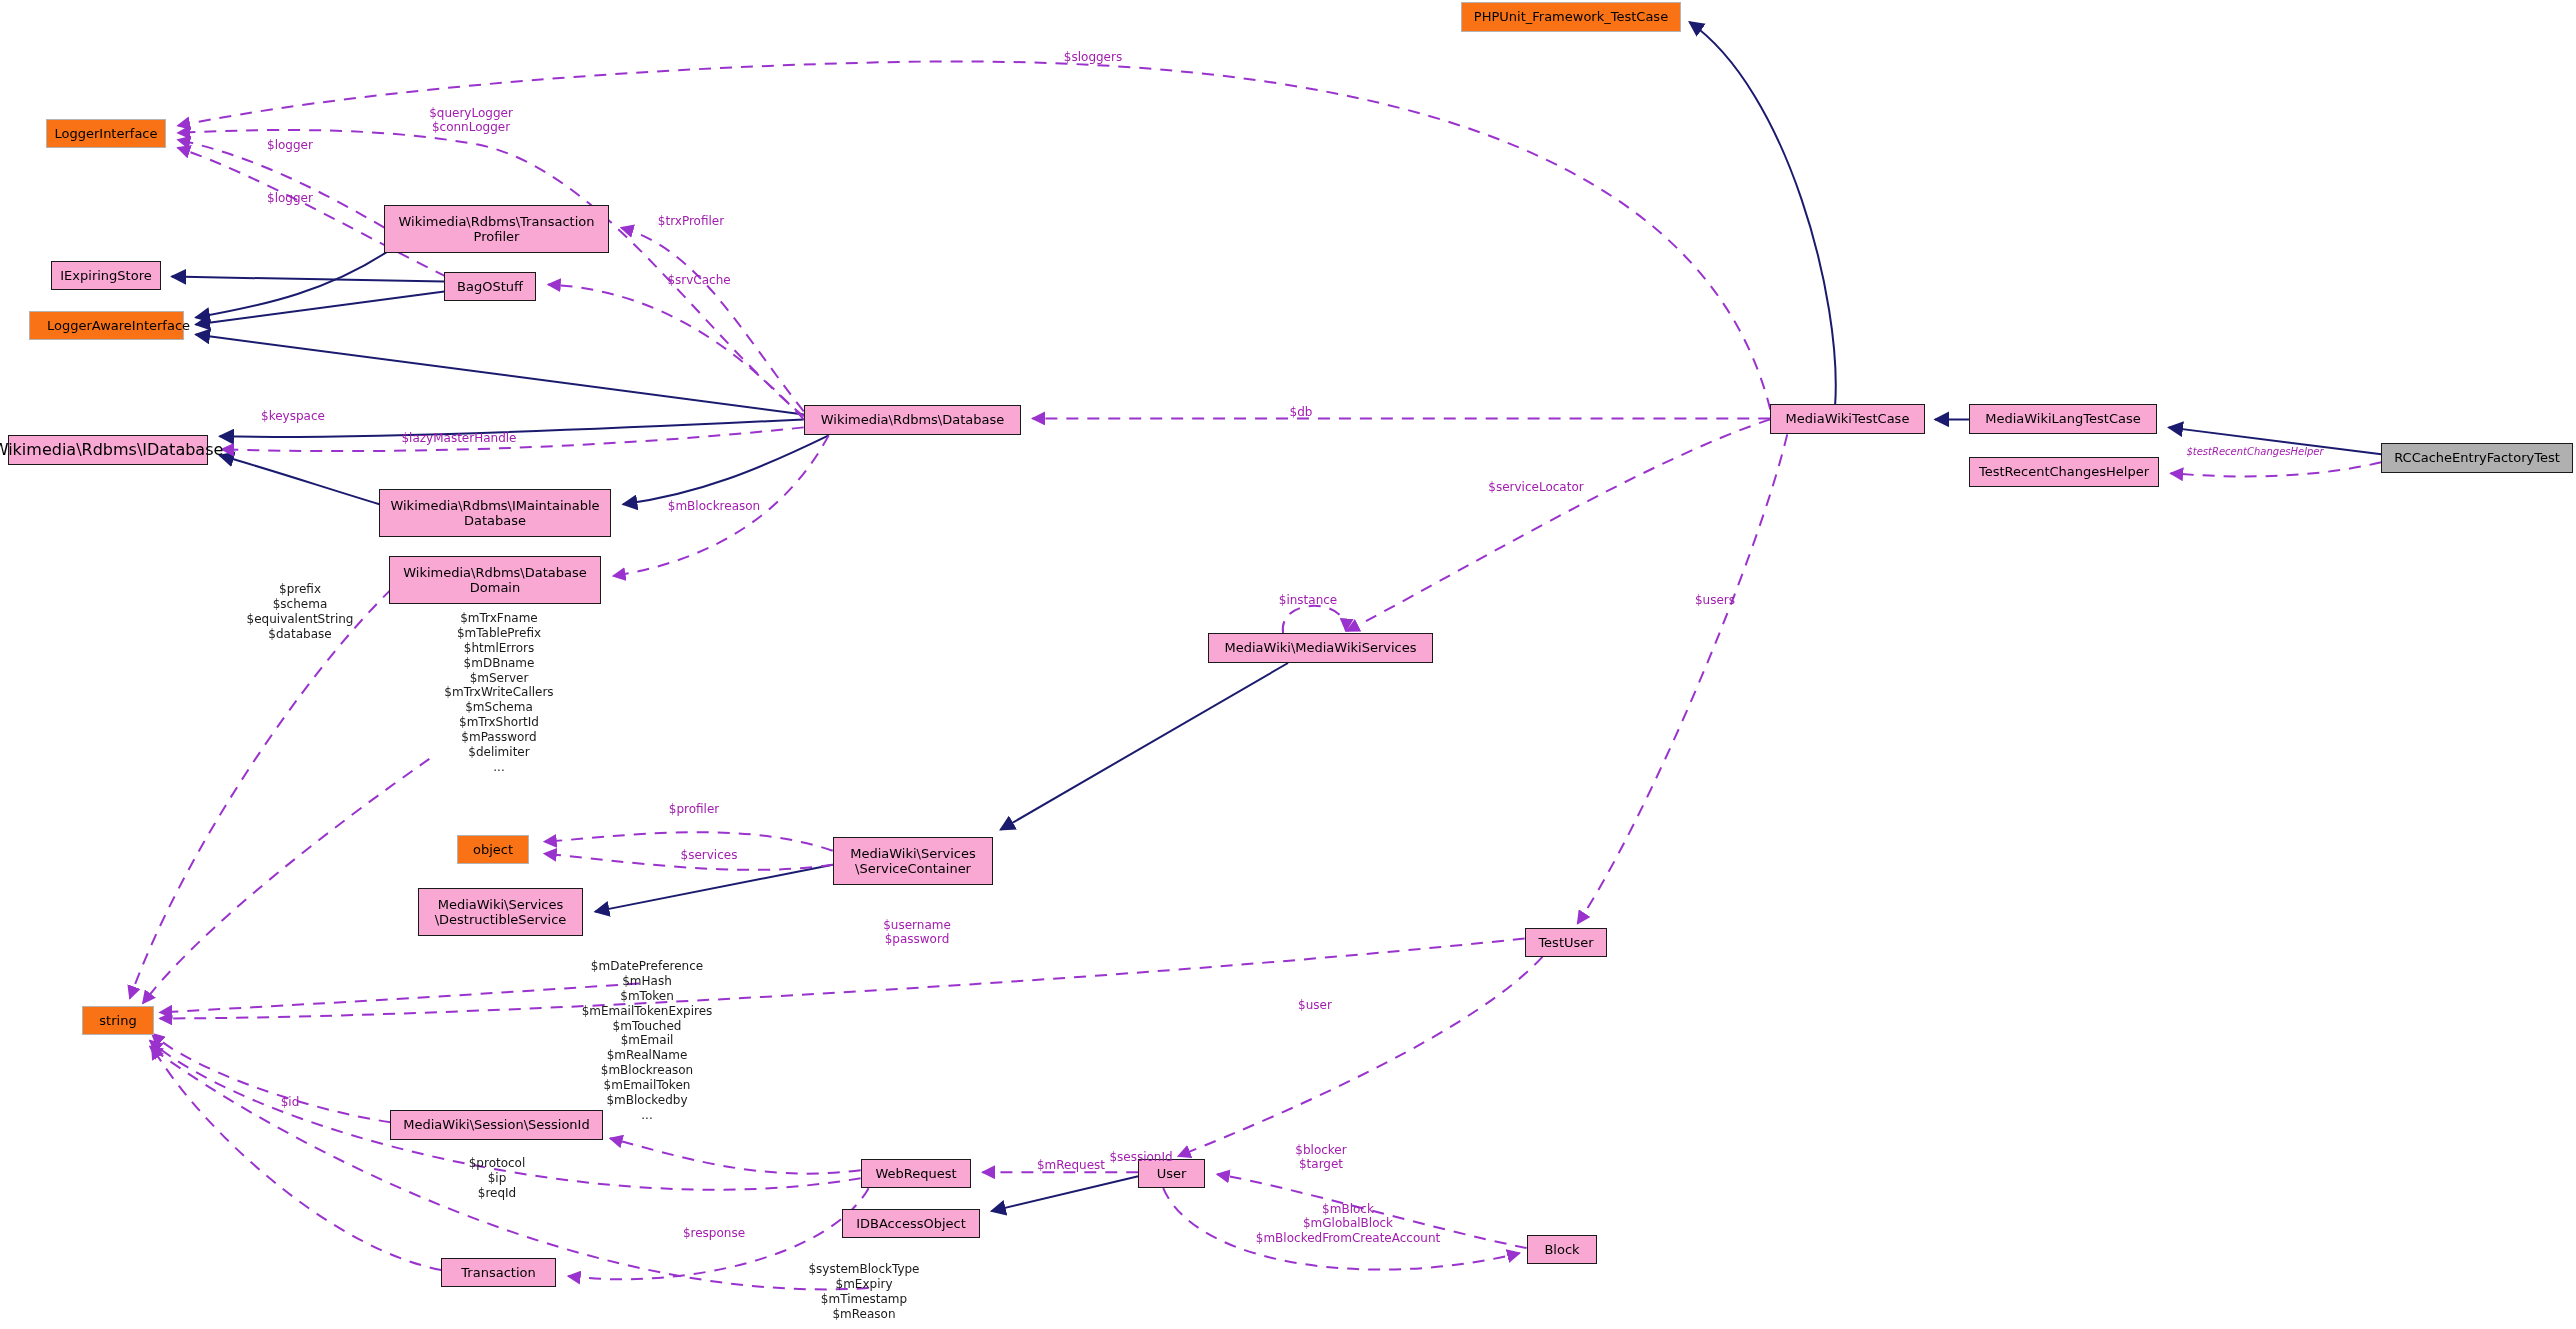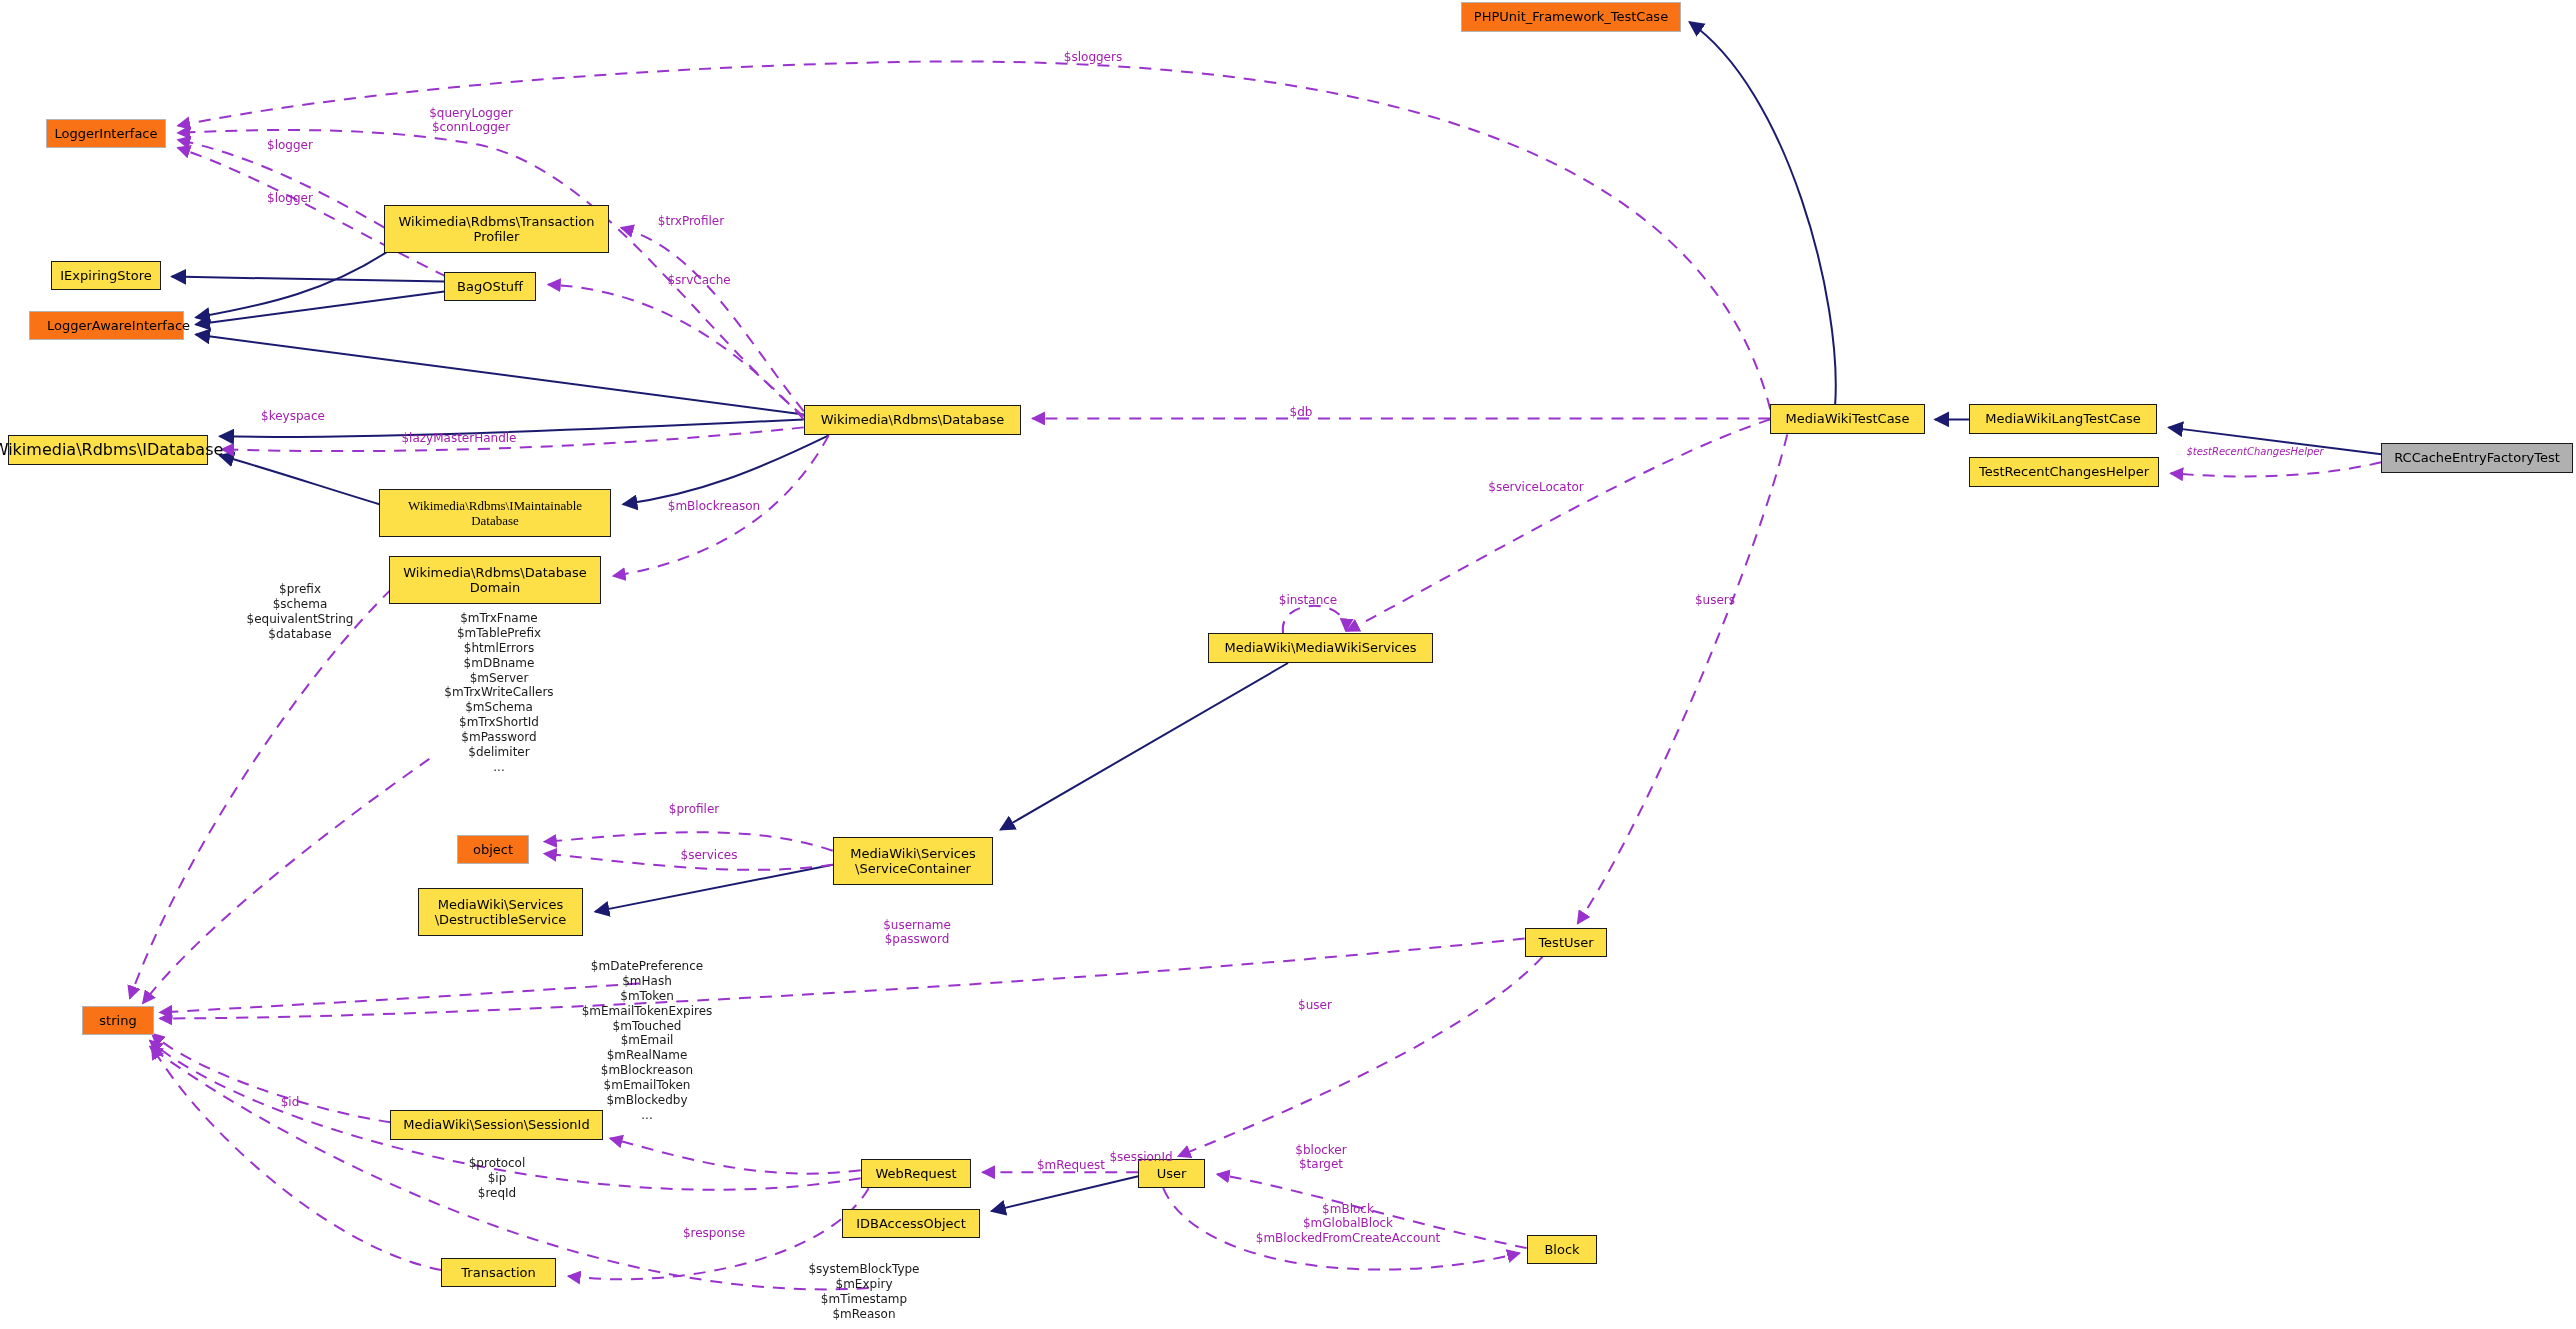--- a/index.html
+++ b/index.html
@@ -24,21 +24,21 @@
     height: 1330px;
     pointer-events: none;
   }
   .node {
     position: absolute;
     box-sizing: border-box;
     display: flex;
     align-items: center;
     justify-content: center;
     text-align: center;
-    background: #fde047;
+    background: #f9a8d4;
     color: #000000;
     line-height: 1.18;
     white-space: pre-line;
     z-index: 5;
   }
   
   .node.solid {
     border: 1.5px solid #1a1a1a;
   }
   
@@ -183,21 +183,21 @@
 
   <div class="node light" style="left:29px;top:311px;width:155px;height:29px;font-size:13px;padding-left:24px;">LoggerAwareInterface</div>
 
   <div class="node solid" style="left:8px;top:435px;width:200px;height:30px;font-size:16px;">Wikimedia\Rdbms\IDatabase</div>
 
   <div class="node solid" style="left:384px;top:205px;width:225px;height:48px;font-size:13px;">Wikimedia\Rdbms\Transaction
 Profiler</div>
 
   <div class="node solid" style="left:444px;top:272px;width:92px;height:29px;font-size:13px;">BagOStuff</div>
 
-  <div class="node solid" style="left:379px;top:489px;width:232px;height:48px;font-size:13px;font-family:Liberation Serif, serif;">Wikimedia\Rdbms\IMaintainable
+  <div class="node solid" style="left:379px;top:489px;width:232px;height:48px;font-size:13px;">Wikimedia\Rdbms\IMaintainable
 Database</div>
 
   <div class="node solid" style="left:389px;top:556px;width:212px;height:48px;font-size:13px;">Wikimedia\Rdbms\Database
 Domain</div>
 
   <div class="node solid" style="left:804px;top:405px;width:217px;height:30px;font-size:13px;">Wikimedia\Rdbms\Database</div>
 
   <div class="node light" style="left:457px;top:835px;width:72px;height:29px;font-size:13px;">object</div>
 
   <div class="node solid" style="left:833px;top:837px;width:160px;height:48px;font-size:13px;">MediaWiki\Services

